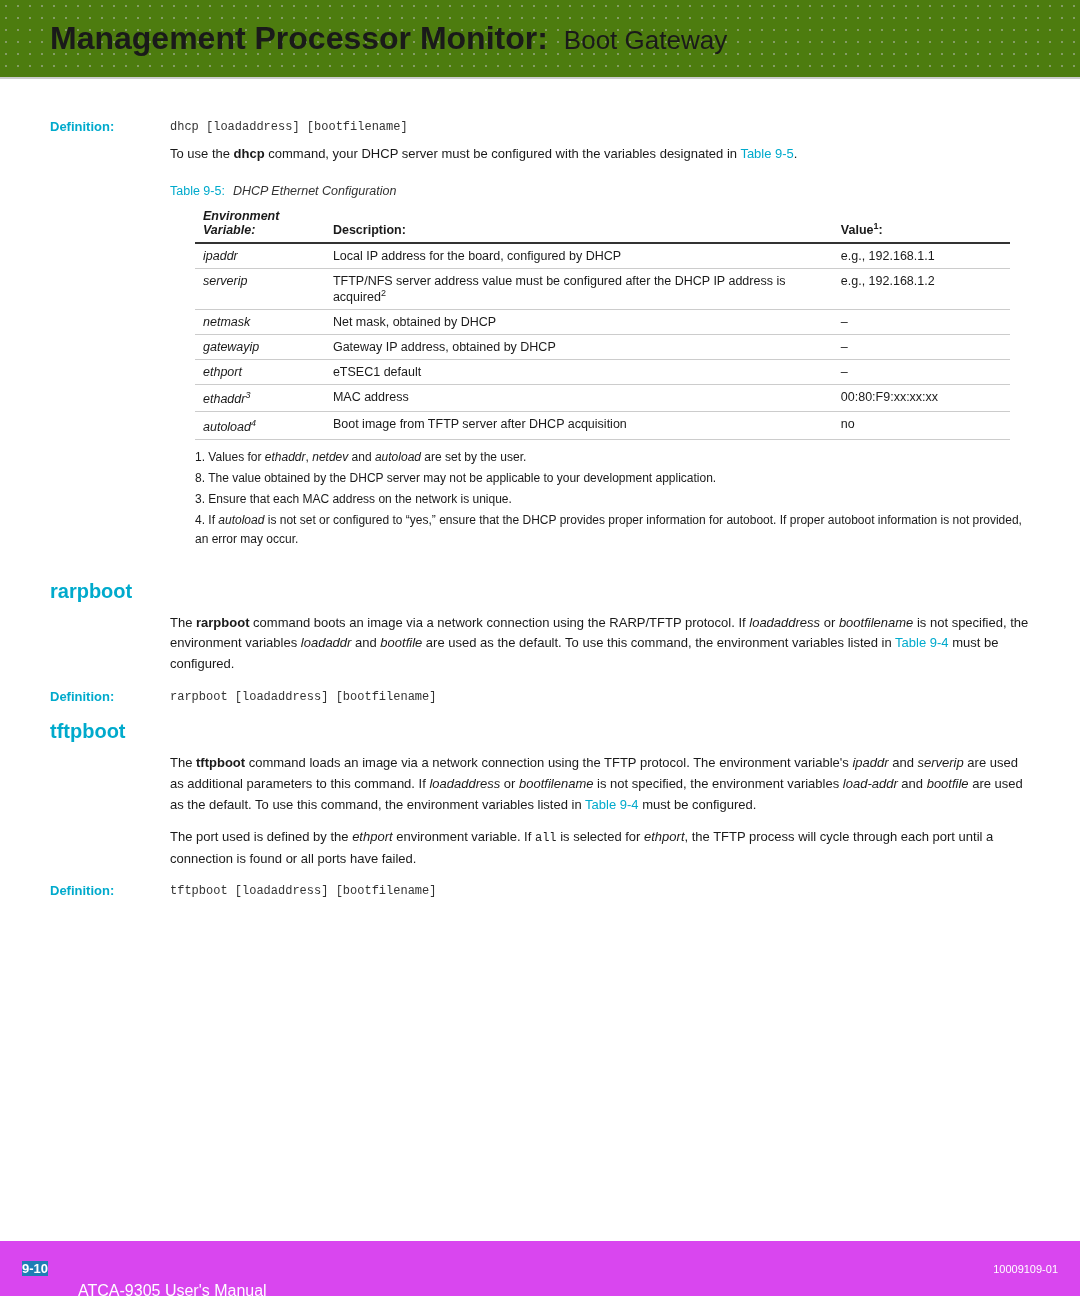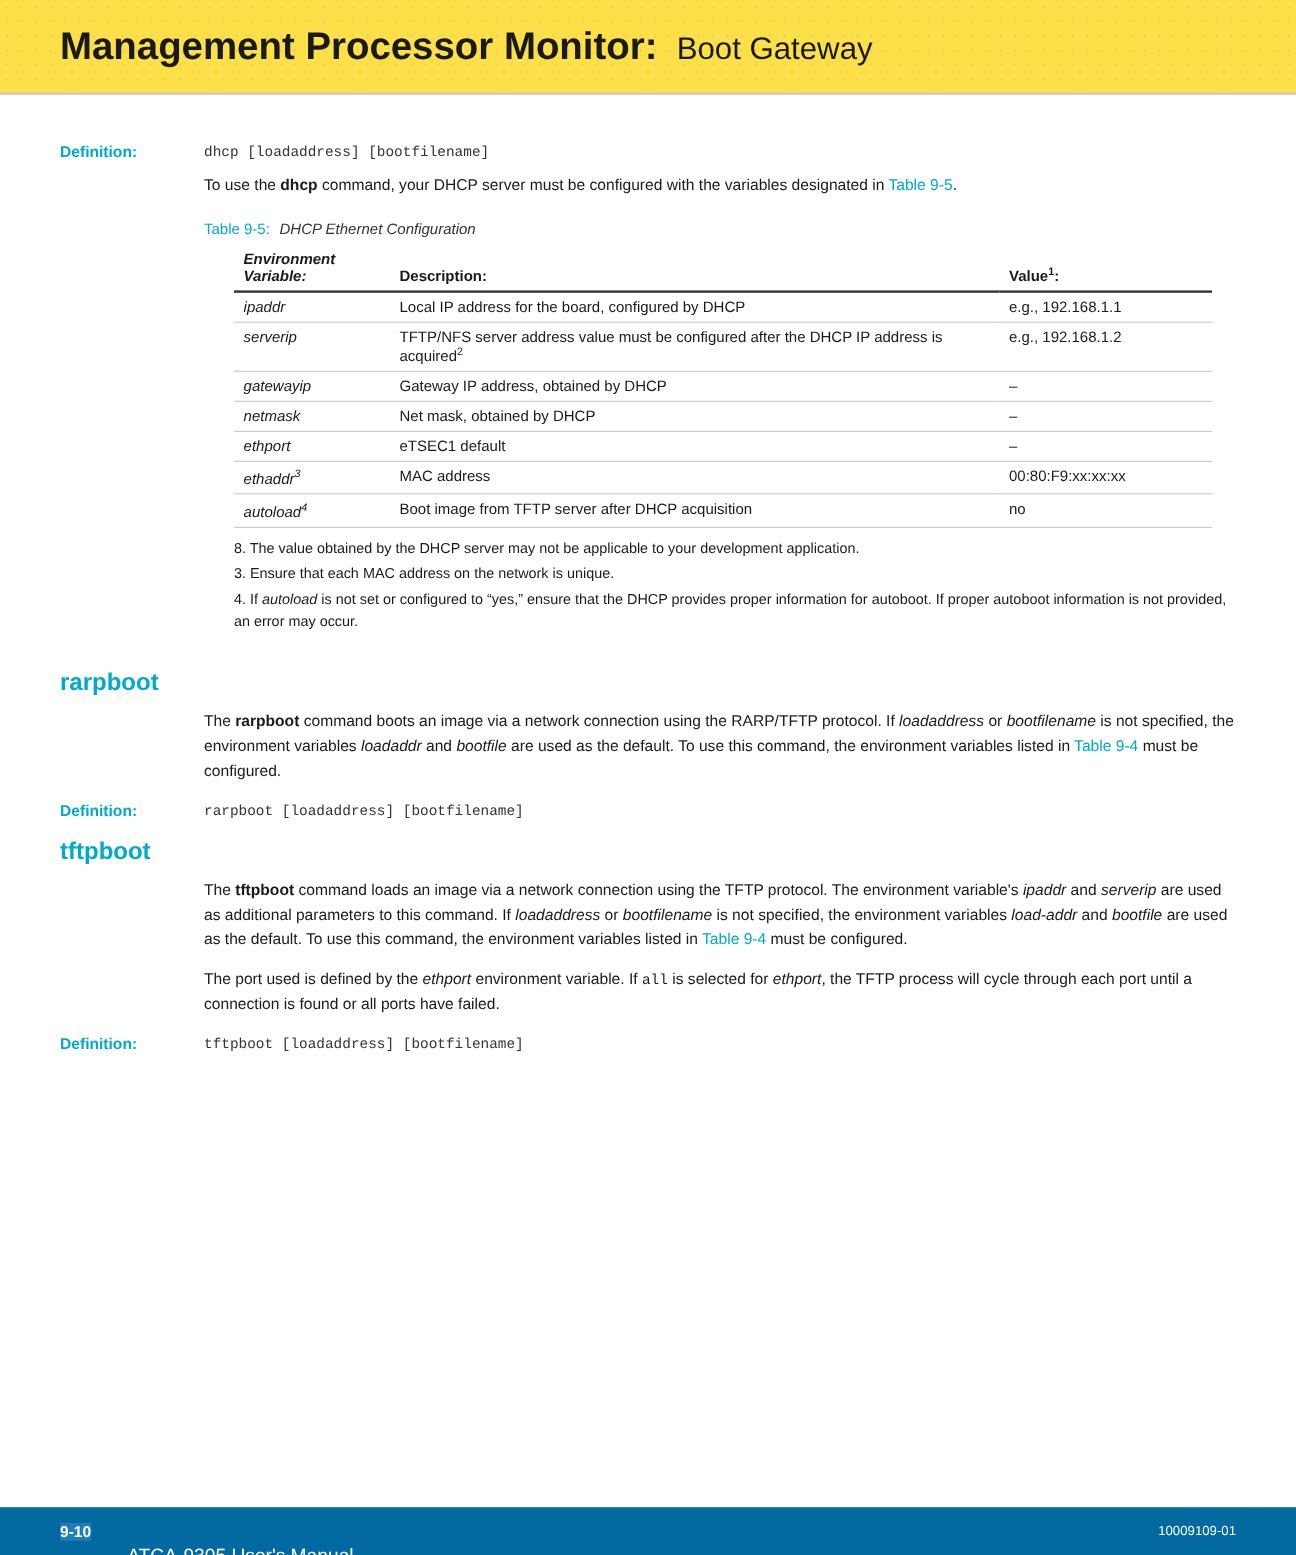--- a/index.html
+++ b/index.html
@@ -8,21 +8,21 @@
       font-size: 13px;
       color: #1a1a1a;
       background: #fff;
       width: 1080px;
       min-height: 1296px;
       position: relative;
     }
 
     
     .header-section {
-      background: #fde047;
+      background: #4d7c0f;
       padding: 20px 50px 20px 50px;
       position: relative;
       border-bottom: 2px solid #ccc;
       overflow: hidden;
     }
     .header-section::before {
       content: '';
       position: absolute;
       top: 0; left: 0; right: 0; bottom: 0;
       background-image: radial-gradient(circle, #bbb 1px, transparent 1px);
@@ -170,25 +170,25 @@
       font-size: 9px;
       vertical-align: super;
     }
 
     
     .footer {
       position: absolute;
       bottom: 0;
       left: 0;
       right: 0;
-      height: 40px;
-      background: #0369a1;
+      height: 55px;
+      background: #d946ef;
       display: flex;
       align-items: center;
-      padding: 0 50px;
+      padding: 0 22px;
     }
     .footer-page {
       background: #1e7eb5;
       color: #fff;
       font-size: 13px;
       font-weight: 700;
       margin-right: 30px;
     }
     .footer-manual {
       color: #fff;
@@ -246,48 +246,49 @@
           <td class="col-var"><em>ipaddr</em></td>
           <td class="col-desc">Local IP address for the board, configured by DHCP</td>
           <td class="col-val">e.g., 192.168.1.1</td>
         </tr>
         <tr>
           <td class="col-var"><em>serverip</em></td>
           <td class="col-desc">TFTP/NFS server address value must be configured after the DHCP IP address is acquired<sup>2</sup></td>
           <td class="col-val">e.g., 192.168.1.2</td>
         </tr>
         <tr>
+          <td class="col-var"><em>netmask</em></td>
+          <td class="col-desc">Net mask, obtained by DHCP</td>
+          <td class="col-val">–</td>
+        </tr>
+        <tr>
           <td class="col-var"><em>gatewayip</em></td>
           <td class="col-desc">Gateway IP address, obtained by DHCP</td>
           <td class="col-val">–</td>
         </tr>
         <tr>
-          <td class="col-var"><em>netmask</em></td>
-          <td class="col-desc">Net mask, obtained by DHCP</td>
-          <td class="col-val">–</td>
-        </tr>
-        <tr>
           <td class="col-var"><em>ethport</em></td>
           <td class="col-desc">eTSEC1 default</td>
           <td class="col-val">–</td>
         </tr>
         <tr>
           <td class="col-var"><em>ethaddr<sup>3</sup></em></td>
           <td class="col-desc">MAC address</td>
           <td class="col-val">00:80:F9:xx:xx:xx</td>
         </tr>
         <tr>
           <td class="col-var"><em>autoload<sup>4</sup></em></td>
           <td class="col-desc">Boot image from TFTP server after DHCP acquisition</td>
           <td class="col-val">no</td>
         </tr>
       </tbody>
   </table>
 
   <div class="footnotes" id="footnotes-container">
+  <p>1.  Values for <em>ethaddr</em>, <em>netdev</em> and <em>autoload</em> are set by the user.</p>
       <p>8.  The value obtained by the DHCP server may not be applicable to your development application.</p>
       <p>3.  Ensure that each MAC address on the network is unique.</p>
       <p>4.  If <em>autoload</em> is not set or configured to “yes,” ensure that the DHCP provides proper information for autoboot. If proper autoboot information is not provided, an error may occur.</p>
     </div>
 
   <div style="margin-top: 10px;">
     <div class="section-heading">rarpboot</div>
     <div class="section-content">
       <p>
         The <strong>rarpboot</strong> command boots an image via a network connection using the RARP/TFTP protocol. If <em>loadaddress</em> or <em>bootfilename</em> is not specified, the environment variables <em>loadaddr</em> and <em>bootfile</em> are used as the default. To use this command, the environment variables listed in <a href="#">Table 9-4</a> must be configured.

